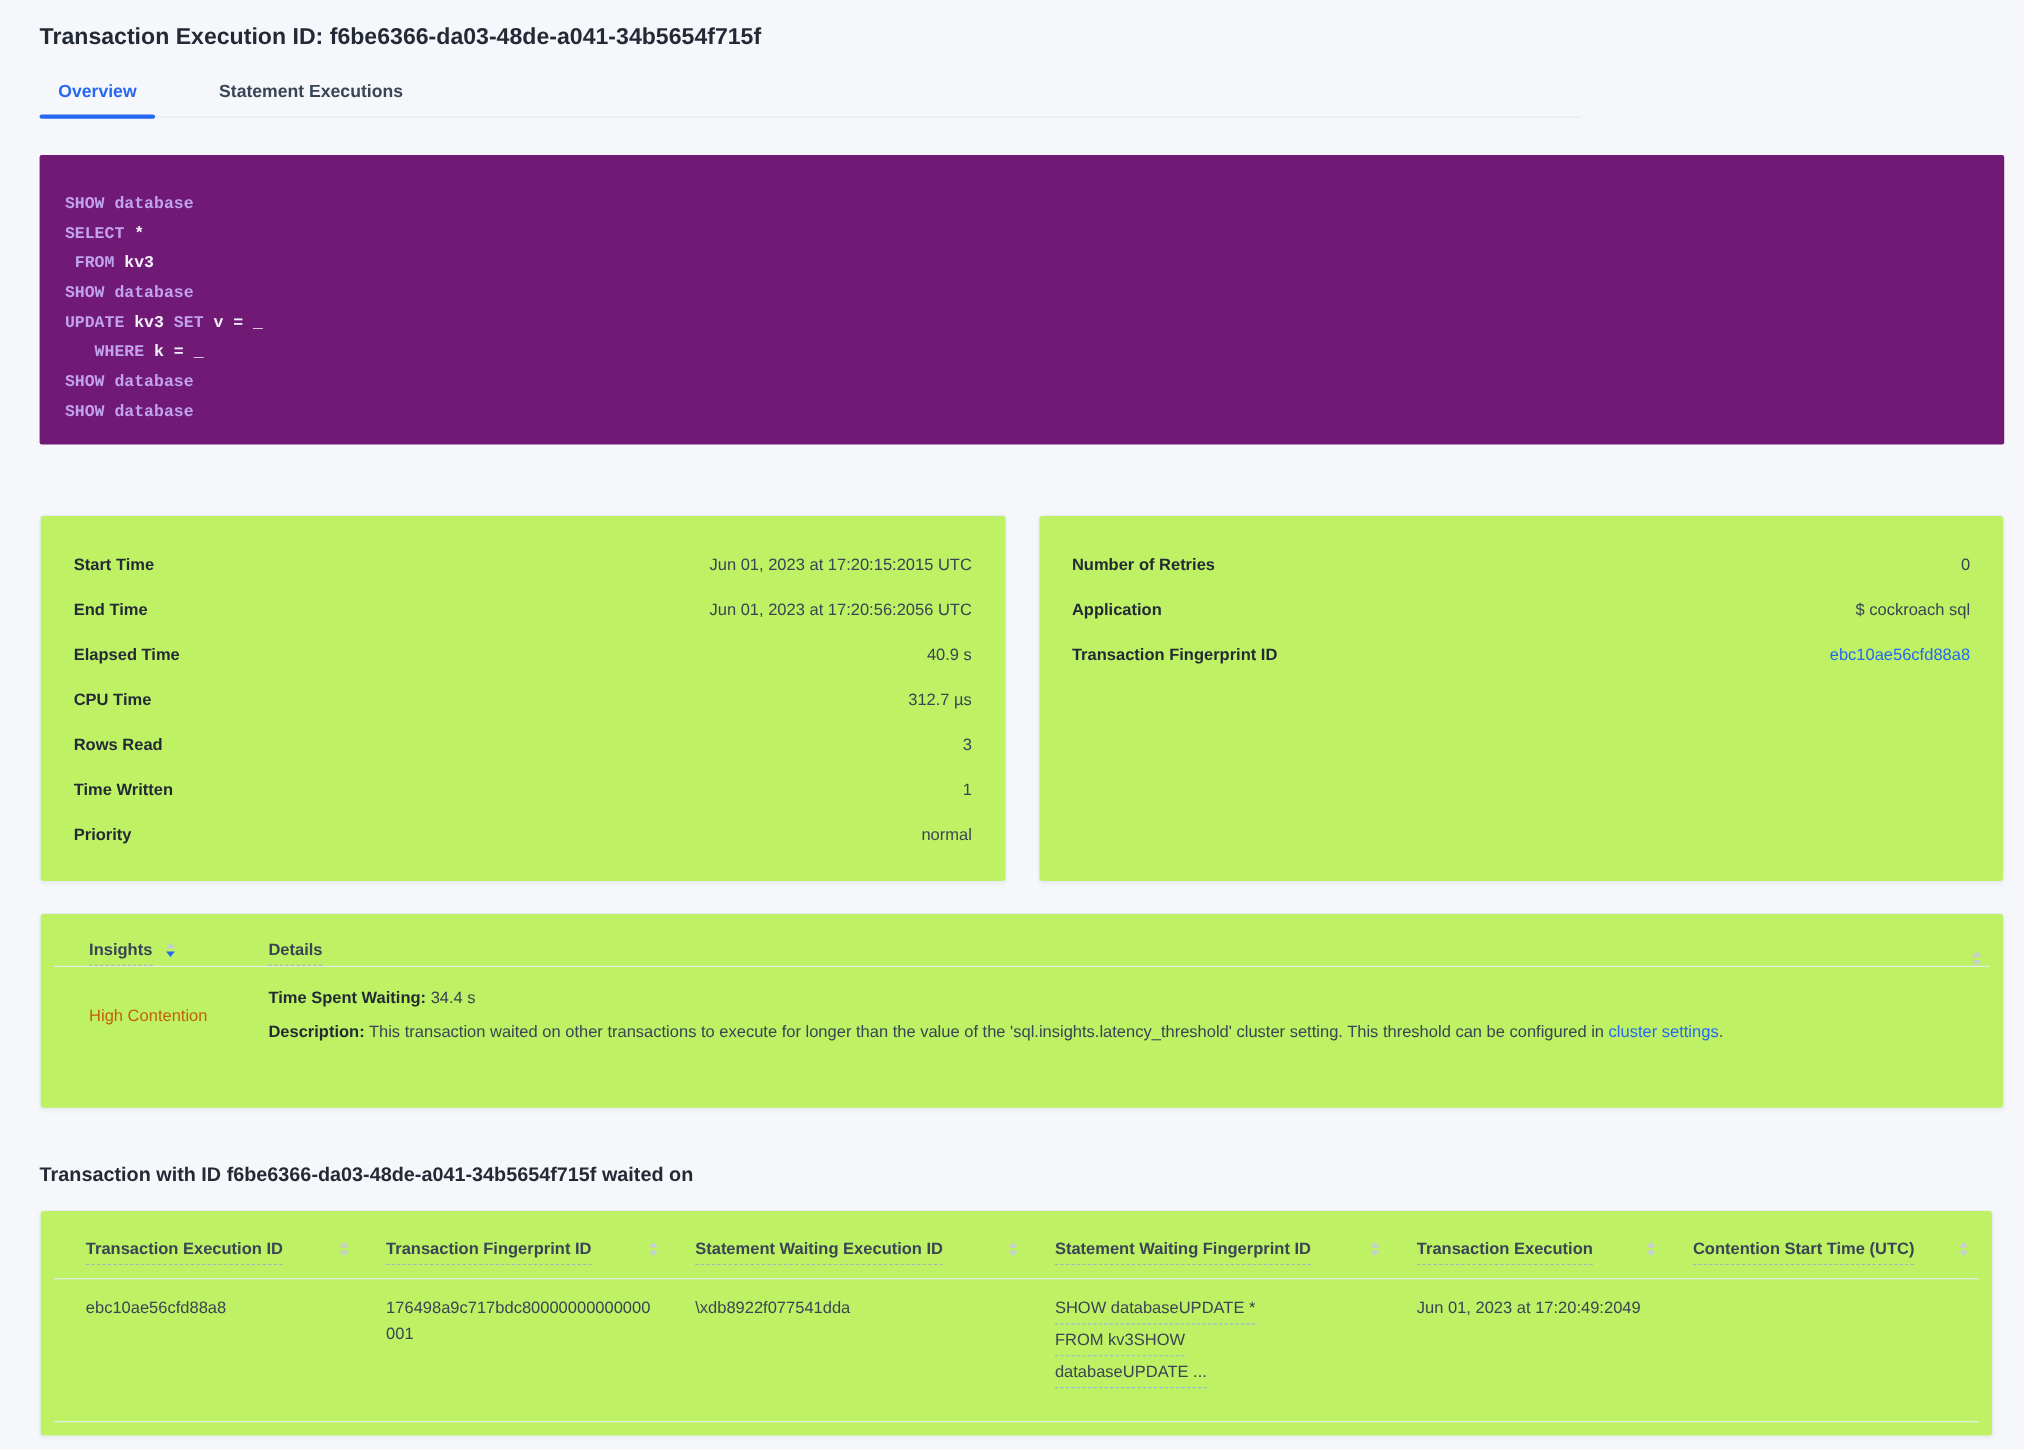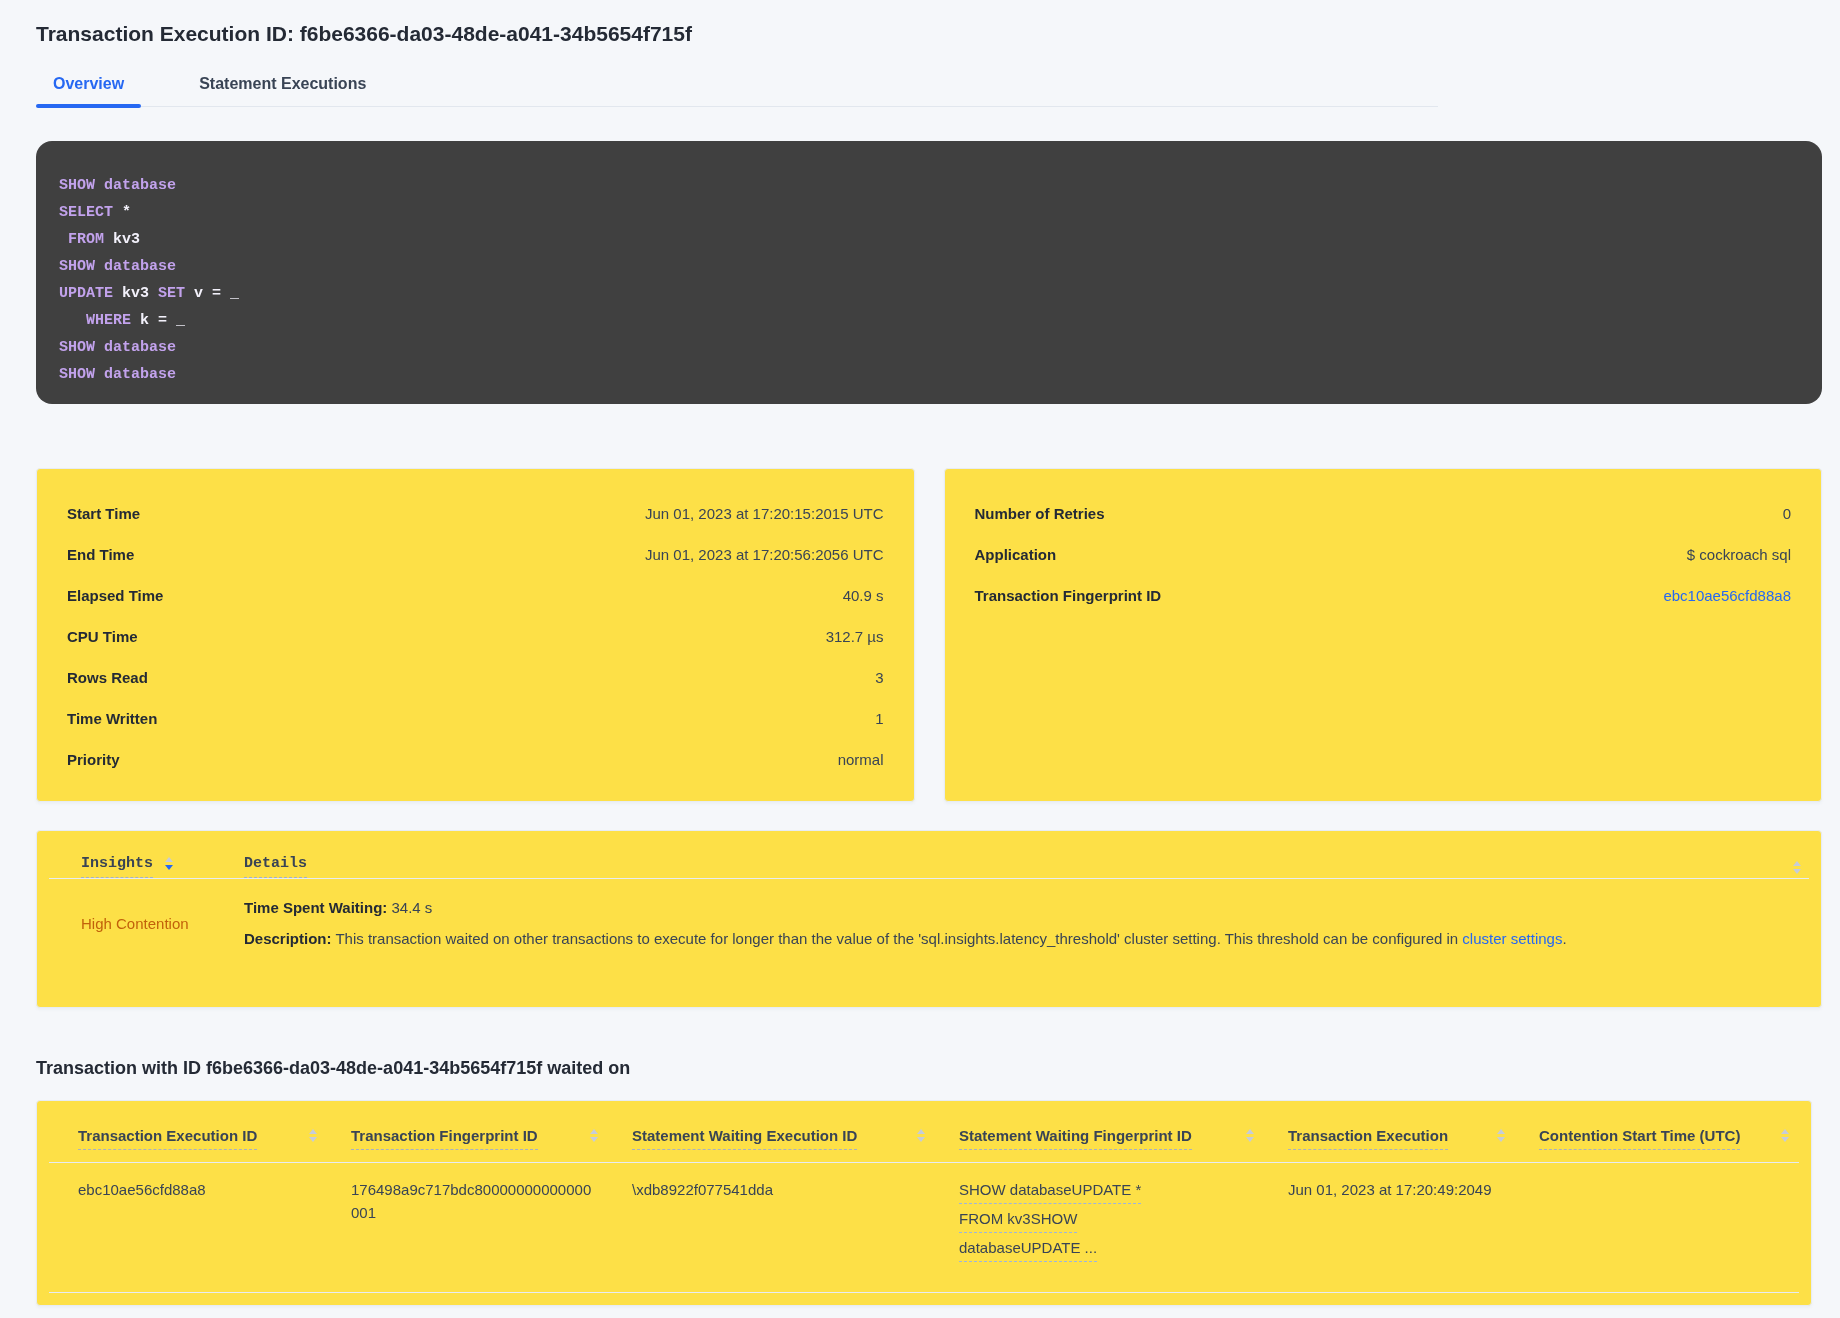--- a/index.html
+++ b/index.html
@@ -38,36 +38,36 @@
     left: 0; right: 0; bottom: -2px;
     height: 4px; border-radius: 2px;
     background: #2668F2;
   }
   .tab + .tab { margin-left: 41px; }
 
   
   .code-block {
     margin-top: 34px;
     width: 1786px; height: 263px;
-    background: #404040;
-    border-radius: 16px;
+    background: #701a75;
+    border-radius: 2px;
     padding: 31px 23px;
     font-family: "Liberation Mono", "DejaVu Sans Mono", monospace;
     font-size: 15px; font-weight: 700;
     line-height: 27px;
     color: #F3F1FB;
     white-space: pre;
     overflow: hidden;
   }
   .tok-kw { color: #C2A2EC; }
   .tok-pl { color: #F3F1FB; }
 
   
   .card {
-    background: #fde047;
+    background: #bef264;
     border: 1px solid #E7ECF3;
     border-radius: 4px;
     box-shadow: 0 2px 3px rgba(38,70,104,0.04);
   }
   .cards-row {
     margin-top: 64px;
     display: flex; gap: 29px;
     width: 1786px;
   }
   .stats-card { flex: 1; height: 334px; padding: 24px 30px 0 30px; }
@@ -90,23 +90,22 @@
   .th-label {
     font-size: 15px; font-weight: 700; color: #394455;
     border-bottom: 1px dashed #A7B1C1;
     padding-bottom: 5px; cursor: pointer;
     white-space: nowrap;
   }
 
   
   .insights-card { margin-top: 28px; width: 1786px; height: 178px; }
   .insights-header {
-    display: flex; align-items: center;
+    display: flex; align-items: flex-end;
     padding: 24px 20px 0 44px;
-    font-family: Liberation Mono, monospace;
   }
   .ins-col1 { width: 163px; display: flex; align-items: flex-start; gap: 12px; }
   .insights-divider, .t-divider { border-top: 1px solid #E7ECF3; margin: 0 12px; }
   .insights-header .sort.right { margin-left: auto; }
   .insights-row {
     display: flex; align-items: center;
     padding: 18px 20px 0 44px;
   }
   .insight-badge { width: 163px; font-size: 15px; color: #C2610A; }
   .detail-line { font-size: 15px; line-height: 22px; color: #394455; }

